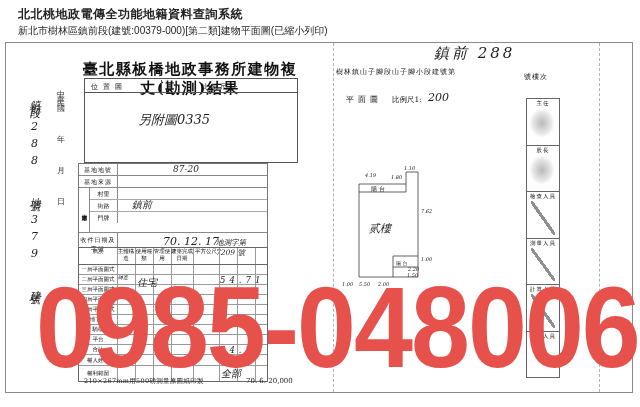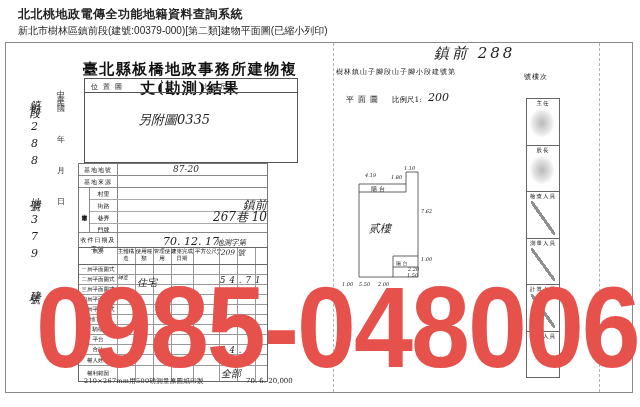--- a/index.html
+++ b/index.html
@@ -39,21 +39,21 @@
   .fval{flex:1;position:relative;}
   .hw{font-style:italic;color:#1d1d1d;}
   .v-site{position:absolute;left:55px;top:0;font-size:9px;}
   .addr{display:flex;height:44px;border-bottom:1px solid #888;}
   .addr-outer{width:10px;border-right:1px solid #888;writing-mode:vertical-rl;text-orientation:upright;
               font-size:5.5px;text-align:center;}
   .addr-rows{flex:1;display:flex;flex-direction:column;}
   .arow{height:11px;display:flex;border-top:1px solid #aaa;position:relative;}
   .arow:first-child{border-top:none;}
   .asub{width:27px;border-right:1px solid #888;font-size:6px;text-align:center;padding-top:2px;}
-  .aval{flex:1;font-size:12px;padding-left:14px;line-height:10px;text-align:right;}
+  .aval{flex:1;font-size:10px;padding-left:14px;line-height:10px;}
   .rrow{height:18px;display:flex;position:relative;}
   .r-date{position:absolute;left:45px;top:2px;font-size:11px;}
   .r-no{position:absolute;left:98px;top:5px;font-size:7.5px;}
 
   
   .ltable{left:72px;top:204px;width:188px;border:1px solid #666;position:absolute;}
   .colgrid{position:absolute;left:0;top:0;width:100%;height:100%;pointer-events:none;background:
      linear-gradient(#999,#999) 38px 0/1px 100% no-repeat,
      linear-gradient(#999,#999) 56px 0/1px 100% no-repeat,
      linear-gradient(#999,#999) 74px 0/1px 100% no-repeat,
@@ -140,24 +140,20 @@
       <div class="addr">
         <div class="addr-outer">建物座落</div>
         <div class="addr-rows">
           <div class="arow">
             <div class="asub">村里</div>
             <div class="aval hw"></div>
           </div>
           <div class="arow">
             <div class="asub">街路</div>
             <div class="aval hw">鎮前</div>
-          </div>
-          <div class="arow">
-            <div class="asub">巷弄</div>
-            <div class="aval hw">267巷 10</div>
           </div>
           <div class="arow">
             <div class="asub">門牌</div>
           </div>
         </div>
       </div>
       <div class="rrow">
         <div class="flab" style="padding-top:3px">收件日期及字號</div>
         <div class="fval">
           <span class="hw r-date">70. 12. 17</span>

